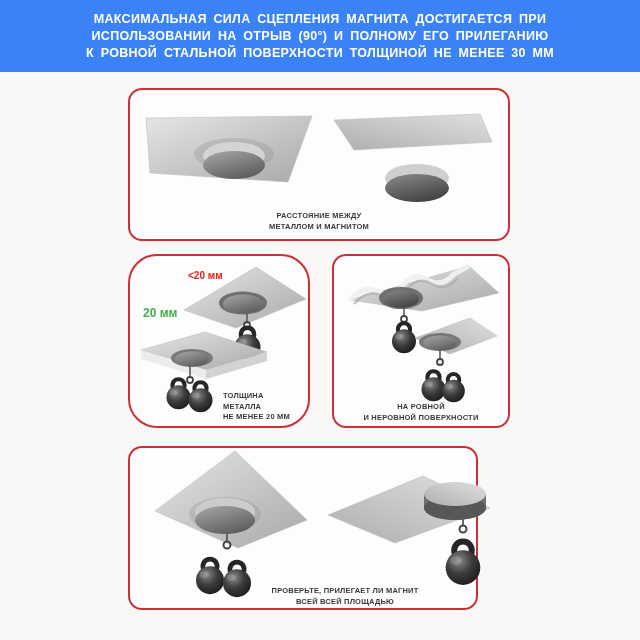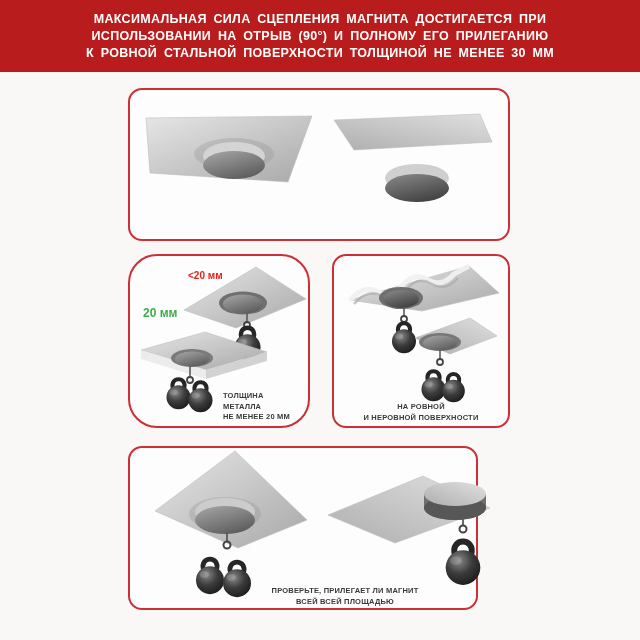--- a/index.html
+++ b/index.html
@@ -76,38 +76,42 @@
     <symbol id="kb" viewBox="0 0 40 48">
       <path d="M12.5 19 C 8 3, 32 3, 27.5 19" fill="none" stroke="#262626" stroke-width="5.5" stroke-linecap="round"></path>
       <circle cx="20" cy="31" r="16" fill="url(#gKb)"></circle>
       <ellipse cx="13.5" cy="24.5" rx="5.5" ry="4" fill="#e8e8e8" opacity="0.18"></ellipse>
     </symbol>
   </defs>
 </svg>
 
 <div class="stage">
 
-  <header class="banner" style="background-color: #b91c1c;">
+  <header class="banner" style="background-color: #3b82f6;">
     <div class="hline">МАКСИМАЛЬНАЯ СИЛА СЦЕПЛЕНИЯ МАГНИТА ДОСТИГАЕТСЯ ПРИ</div>
     <div class="hline">ИСПОЛЬЗОВАНИИ НА ОТРЫВ (90°) И ПОЛНОМУ ЕГО ПРИЛЕГАНИЮ</div>
     <div class="hline">К РОВНОЙ СТАЛЬНОЙ ПОВЕРХНОСТИ ТОЛЩИНОЙ НЕ МЕНЕЕ 30 ММ</div>
   </header>
 
   <section class="panel" id="panel-distance" style="border-color: rgb(203, 48, 54);">
     <svg width="378" height="149" viewBox="0 0 378 149">
 
       <polygon points="16,28 182,26 158,92 20,83" fill="url(#gPlate)" stroke="#bdbdbd" stroke-width="0.6"></polygon>
       <ellipse cx="104" cy="64" rx="40" ry="16" fill="#8f8f8f" opacity="0.3"></ellipse>
       <ellipse cx="104" cy="66" rx="31" ry="14" fill="#d4d4d4"></ellipse>
       <ellipse cx="104" cy="75" rx="31" ry="14" fill="url(#gMag)"></ellipse>
 
       <polygon points="204,30 350,24 362,52 224,60" fill="url(#gPlateR)" stroke="#bdbdbd" stroke-width="0.6"></polygon>
       <ellipse cx="287" cy="88" rx="32" ry="14" fill="#cfcfcf"></ellipse>
       <ellipse cx="287" cy="98" rx="32" ry="14" fill="url(#gMagD)"></ellipse>
     </svg>
+    <div class="caption cap-center" id="cap-distance">
+      <div>РАССТОЯНИЕ МЕЖДУ</div>
+      <div>МЕТАЛЛОМ И МАГНИТОМ</div>
+    </div>
   </section>
 
   <section class="panel" id="panel-thickness" style="border-color: rgb(203, 48, 54); border-radius: 29px;">
     <svg width="178" height="170" viewBox="0 0 178 170">
 
       <polygon points="54,54 126,11 176,43 106,72" fill="url(#gPlate)" stroke="#bdbdbd" stroke-width="0.6"></polygon>
       <ellipse cx="113" cy="47" rx="24" ry="11.5" fill="#6f6f6f"></ellipse>
       <ellipse cx="113" cy="48" rx="20" ry="9.5" fill="url(#gMag)"></ellipse>
       <path d="M117,57 v9" stroke="#5a5a5a" stroke-width="1.6"></path>
       <circle cx="117" cy="69" r="3" fill="none" stroke="#444" stroke-width="1.8"></circle>

